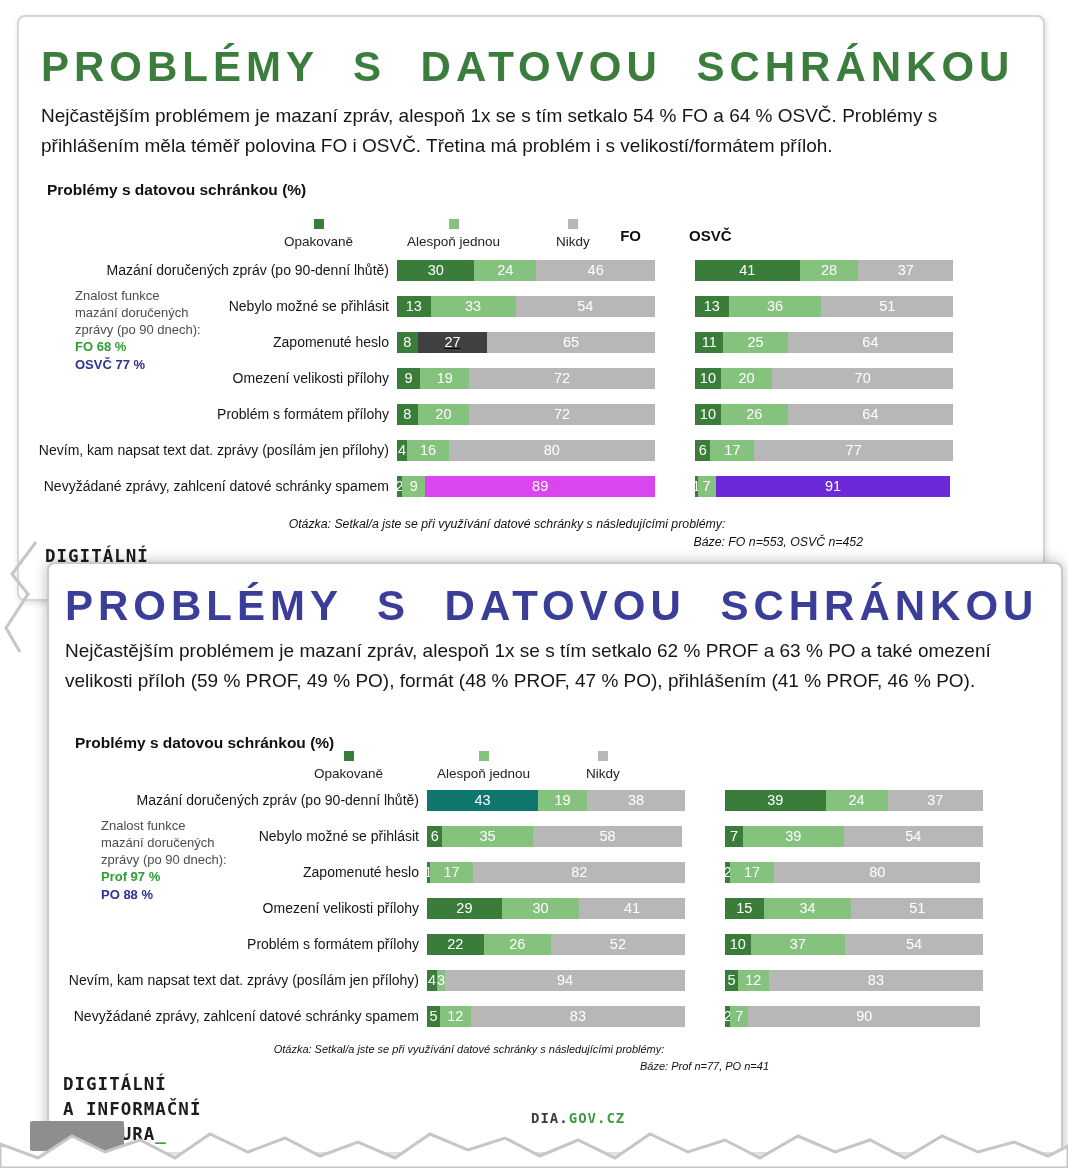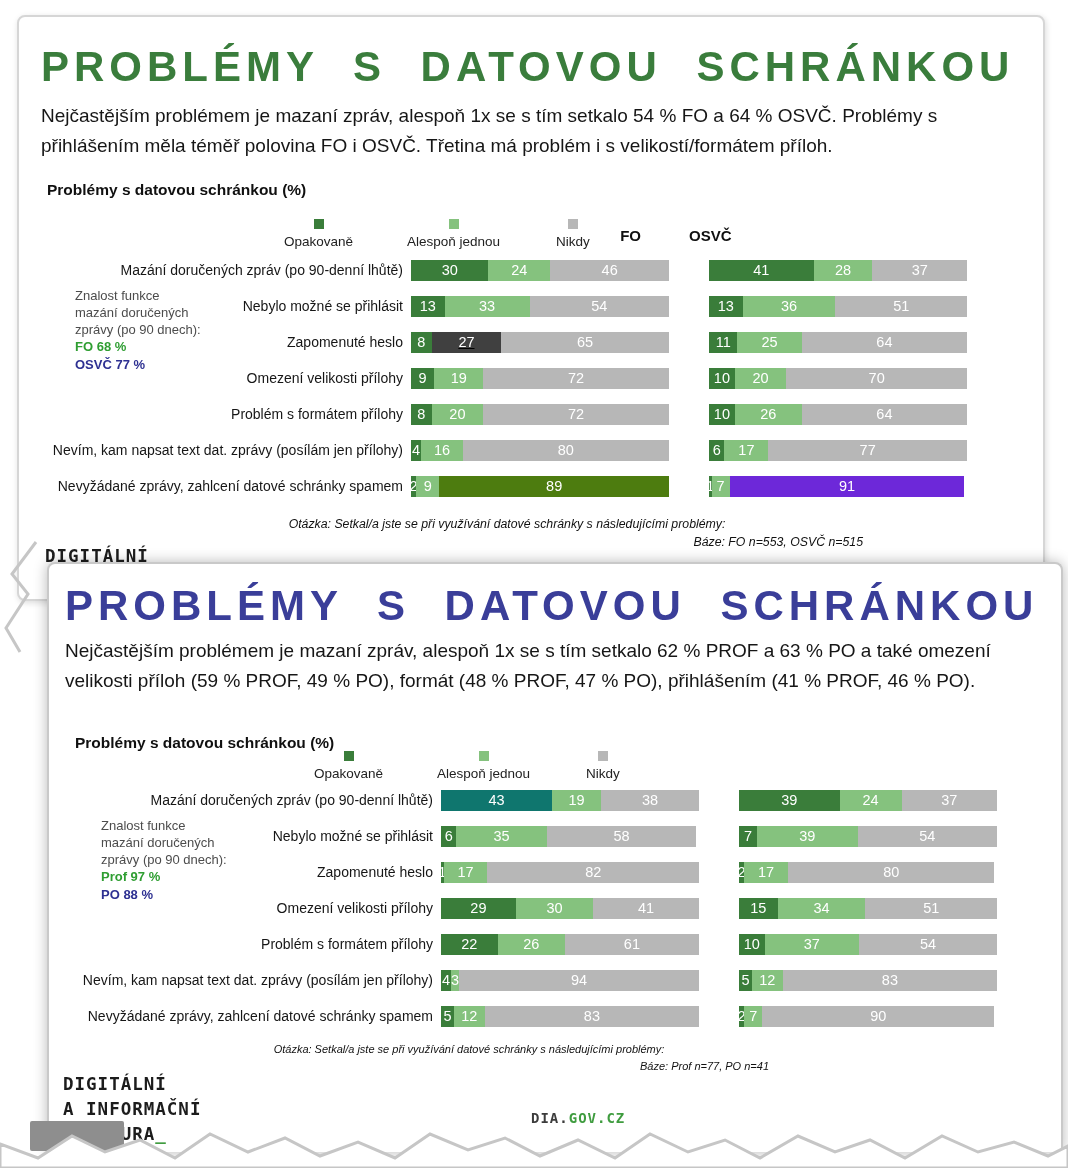--- a/index.html
+++ b/index.html
@@ -36,21 +36,21 @@
   .legend-item { position:absolute; display:flex; align-items:center; gap:5px; font-size:13.5px; color:#222;flex-direction:column; }
   .legend-item:nth-child(1) { left:265px; }
   .legend-item:nth-child(2) { left:388px; }
   .legend-item:nth-child(3) { left:537px; }
   .legend-marker { width:10px; height:10px; flex:0 0 auto; }
   .grp-headers { position:absolute; width:100%; height:20px; font-weight:bold; font-size:15px; color:#101010; }
   #card1 .grp-headers { top:210px; }
   #card2 .grp-headers { top:193px; }
   .hdr1 { position:absolute; left:378px; width:258px; text-align:right; padding-right:14px; }
   .hdr2 { position:absolute; left:670px; }
-  .rows { position:absolute; left:20px; width:1000px; }
+  .rows { position:absolute; left:6px; width:1000px; }
   #card1 .rows { top:235px; }
   #card2 .rows { top:218px; }
   .chart-row { display:flex; align-items:center; height:36px; }
   .row-label { width:372px; text-align:right; padding-right:8px; font-size:14px; color:#161616; white-space:nowrap; }
   .bar { width:258px; height:21px; display:flex; }
   .bar-gap { width:40px; }
   .seg { height:100%; display:flex; align-items:center; justify-content:center; overflow:visible; }
   .seg span { font-size:14.5px; white-space:nowrap; }
   .side-note { position:absolute; font-size:13px; color:#4c4c4c; line-height:1.32;margin-left:32px; }
   #card1 .side-note { left:24px; top:270px; }
@@ -261,21 +261,21 @@
       </div>
       <div class="chart-row">
         <div class="row-label">Nevyžádané zprávy, zahlcení datové schránky spamem</div>
         <div class="bar">
           <div class="seg" style="width: 2%; background: rgb(58, 125, 58);">
             <span style="color: rgb(255, 255, 255);">2</span>
           </div>
           <div class="seg" style="width: 9%; background: rgb(133, 194, 126);">
             <span style="color: rgb(255, 255, 255);">9</span>
           </div>
-          <div class="seg" style="width: 89%; background: #4d7c0f;">
+          <div class="seg" style="width: 89%; background: #d946ef;">
             <span style="color: rgb(255, 255, 255);">89</span>
           </div>
         </div>
         <div class="bar-gap"></div>
         <div class="bar">
           <div class="seg" style="width: 1%; background: rgb(58, 125, 58);">
             <span style="color: rgb(255, 255, 255);">1</span>
           </div>
           <div class="seg" style="width: 7%; background: rgb(133, 194, 126);">
             <span style="color: rgb(255, 255, 255);">7</span>
@@ -290,21 +290,21 @@
   <div class="side-note">
     <div>Znalost funkce</div>
     <div>mazání doručených</div>
     <div>zprávy (po 90 dnech):</div>
     <div class="stat" style="color: rgb(47, 158, 50);">FO 68 %</div>
     <div class="stat" style="color: rgb(46, 49, 146);">OSVČ 77 %</div>
   </div>
 
   <div class="footnote">
     <div>Otázka: Setkal/a jste se při využívání datové schránky s následujícími problémy:</div>
-    <div class="base-line">Báze: FO n=553, OSVČ n=515</div>
+    <div class="base-line">Báze: FO n=553, OSVČ n=452</div>
   </div>
 
   <div class="logo-peek">DIGITÁLNÍ</div>
 </div>
 
 <svg id="torn-left" width="70" height="115" viewBox="0 0 70 115">
   <polyline points="36,2 12,34 28,54 6,88 20,112" fill="none" stroke="#c6c6c6" stroke-width="3"></polyline>
 </svg>
 
 <div class="card" id="card2">
@@ -436,21 +436,21 @@
       <div class="chart-row">
         <div class="row-label">Problém s formátem přílohy</div>
         <div class="bar">
           <div class="seg" style="width: 22%; background: rgb(58, 125, 58);">
             <span style="color: rgb(255, 255, 255);">22</span>
           </div>
           <div class="seg" style="width: 26%; background: rgb(133, 194, 126);">
             <span style="color: rgb(255, 255, 255);">26</span>
           </div>
           <div class="seg" style="width: 52%; background: rgb(183, 183, 183);">
-            <span style="color: rgb(255, 255, 255);">61</span>
+            <span style="color: rgb(255, 255, 255);">52</span>
           </div>
         </div>
         <div class="bar-gap"></div>
         <div class="bar">
           <div class="seg" style="width: 10%; background: rgb(58, 125, 58);">
             <span style="color: rgb(255, 255, 255);">10</span>
           </div>
           <div class="seg" style="width: 37%; background: rgb(133, 194, 126);">
             <span style="color: rgb(255, 255, 255);">37</span>
           </div>

